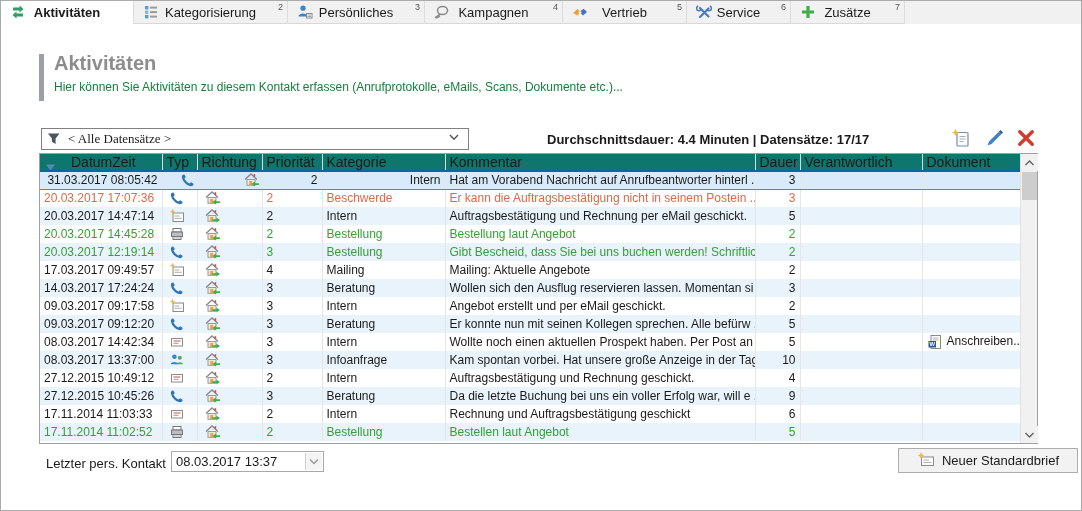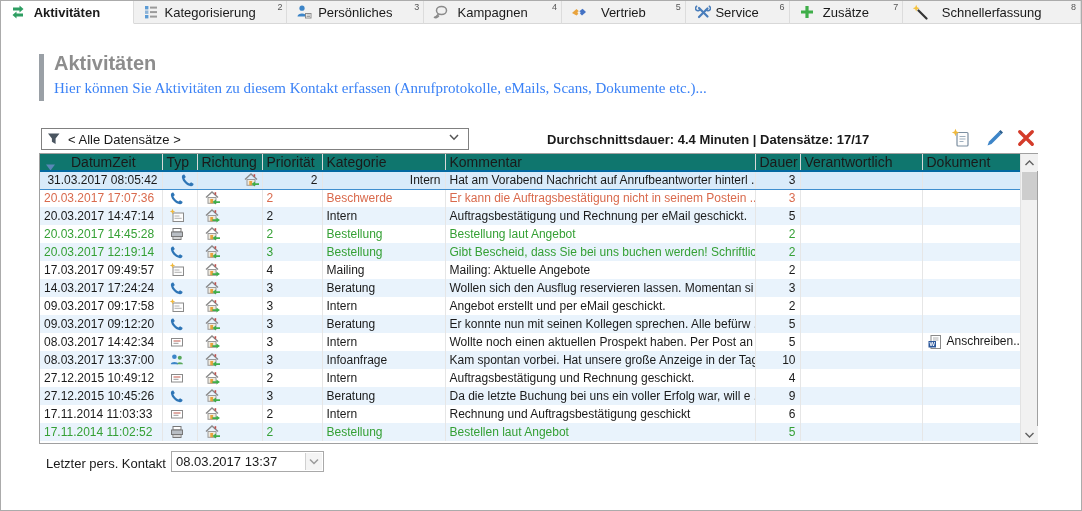--- a/index.html
+++ b/index.html
@@ -13,27 +13,27 @@
          border-right:1px solid #dcdcdc; border-bottom:1px solid #d8d8d8; background:#f1f1f1;
          font-size:13px; color:#1a1a1a; cursor:default; }
   .tab.active { background:#fff; border-bottom-color:#fff; font-weight:bold; }
   .tab .ticon { position:absolute; left:9px; top:3px; width:16px; height:16px; }
   .tab .tnum { position:absolute; right:4px; top:1px; font-size:9px; color:#555; font-weight:normal; }
   .tab svg { display:block; }
 
   
   .accent-bar { position:absolute; left:38px; top:53px; width:5px; height:47px; background:#9aa0a6; }
   .page-title { position:absolute; left:53px; top:51px; font-size:20px; font-weight:bold; color:#8d8d8d; }
-  .page-subtitle { position:absolute; left:53px; top:79px; font-size:15px; color:#3b82f6;font-family:Liberation Serif, serif; }
+  .page-subtitle { position:absolute; left:53px; top:79px; font-size:12px; color:#15803d; }
 
   
   .filter-combo { position:absolute; left:40px; top:127px; width:428px; height:22px; background:#fff;
                   border:1px solid #808080; display:flex; align-items:center; font-size:13px; color:#1a1a1a; }
   .filter-combo .funnel { width:16px; height:16px; margin:0 6px 0 4px; }
-  .filter-combo .cval { flex:1; white-space:nowrap; overflow:hidden; }
+  .filter-combo .cval { flex:1; white-space:nowrap; overflow:hidden;font-family:Liberation Serif, serif; }
   .filter-combo .chev { width:18px; height:16px; margin-right:2px; }
   .stats-text { position:absolute; left:546px; top:131px; font-size:13px; font-weight:bold; color:#1a1a1a; }
   .tool-ic { position:absolute; top:127px; width:22px; height:22px; cursor:pointer; }
   .tool-ic svg { width:20px; height:20px; }
 
   
   .grid { position:absolute; left:38px; top:152px; width:999px; height:291px; border:1px solid #a0a0a0; background:#fff; }
   table { border-collapse:collapse; table-layout:fixed; width:980px; font-size:12px; color:#1a1a1a; }
   th { height:17px; font-weight:normal; text-align:left; padding:0 4px; background:#0f766e;
        border-bottom:2px solid #0369a1; border-right:1px solid #d9d9d9; white-space:nowrap; overflow:hidden; font-size:14px; }
@@ -141,30 +141,20 @@
         <span class="tnum">6</span>
       </div>
       <div class="tab" style="width: 114px;">
         <span class="ticon">
           <svg width="16" height="16" viewBox="0 0 16 16">
             <path d="M6.4 2 h3.2 v4.4 H14 v3.2 H9.6 V14 H6.4 V9.6 H2 V6.4 h4.4 Z" fill="#3fae49"></path>
           </svg>
         </span>
         <span class="tlabel">Zusätze</span>
         <span class="tnum">7</span>
-      </div>
-      <div class="tab" style="width: 178px;">
-        <span class="ticon">
-          <svg width="16" height="16" viewBox="0 0 16 16">
-            <path d="M14.5 14.5 L6.5 6.5" stroke="#333" stroke-width="2.2" stroke-linecap="round"></path>
-            <path d="M4.2 0.8 L5.2 3.2 7.6 4.2 5.2 5.2 4.2 7.6 3.2 5.2 0.8 4.2 3.2 3.2 Z" fill="#f5c23c"></path>
-          </svg>
-        </span>
-        <span class="tlabel">Schnellerfassung</span>
-        <span class="tnum">8</span>
       </div>
     </div>
 
   <div class="accent-bar"></div>
   <div class="page-title">Aktivitäten</div>
   <div class="page-subtitle">Hier können Sie Aktivitäten zu diesem Kontakt erfassen (Anrufprotokolle, eMails, Scans, Dokumente etc.)...</div>
 
   <div class="filter-combo">
     <span class="funnel"><svg width="16" height="16" viewBox="0 0 16 16">
           <path d="M2 2.5 H13.5 L9.6 7.5 V13 L5.9 10.8 V7.5 Z" fill="#4a5560"></path>
@@ -547,14 +537,22 @@
 
   <div class="foot-label">Letzter pers. Kontakt</div>
   <div class="date-combo">
     <span class="dval">08.03.2017 13:37</span>
     <span class="dchev">
       <svg width="10" height="7" viewBox="0 0 10 7">
           <path d="M1 1.5 L5 5.5 L9 1.5" fill="none" stroke="#9a9a9a" stroke-width="1.5"></path>
         </svg>
     </span>
   </div>
+  <button class="std-button">
+    <span id="btn-ic"><svg width="18" height="17" viewBox="0 0 18 17">
+          <rect x="4.5" y="6" width="12" height="8.5" fill="#fdfdfd" stroke="#8a8a8a"></rect>
+          <path d="M6.5 9 h5.5 M6.5 11.5 h8" stroke="#b0b0b0"></path>
+          <path d="M4 1 L5 3.4 7.4 4.4 5 5.4 4 7.8 3 5.4 0.6 4.4 3 3.4 Z" fill="#f0b93c"></path>
+        </svg></span>
+    <span>Neuer Standardbrief</span>
+  </button>
 
 </div>
 
 </body></html>

